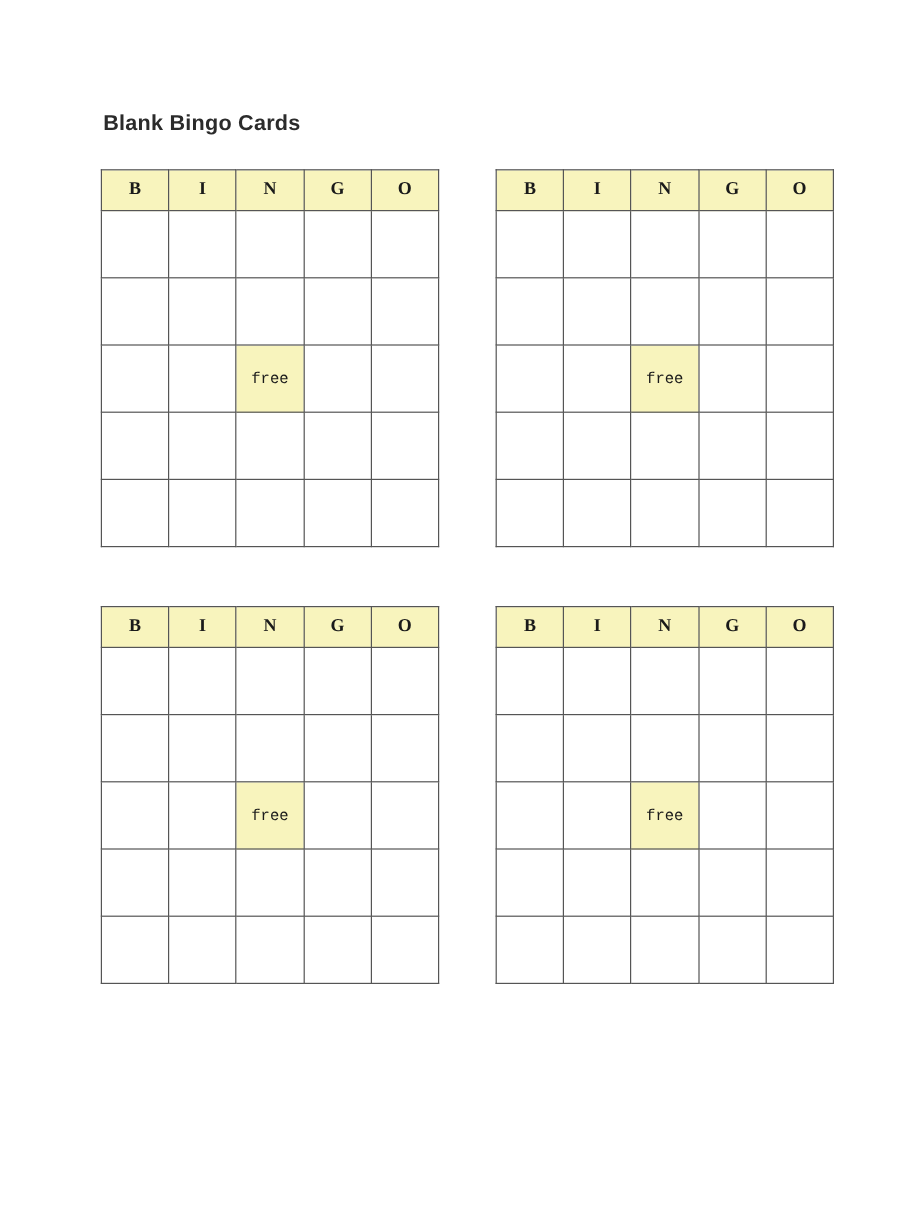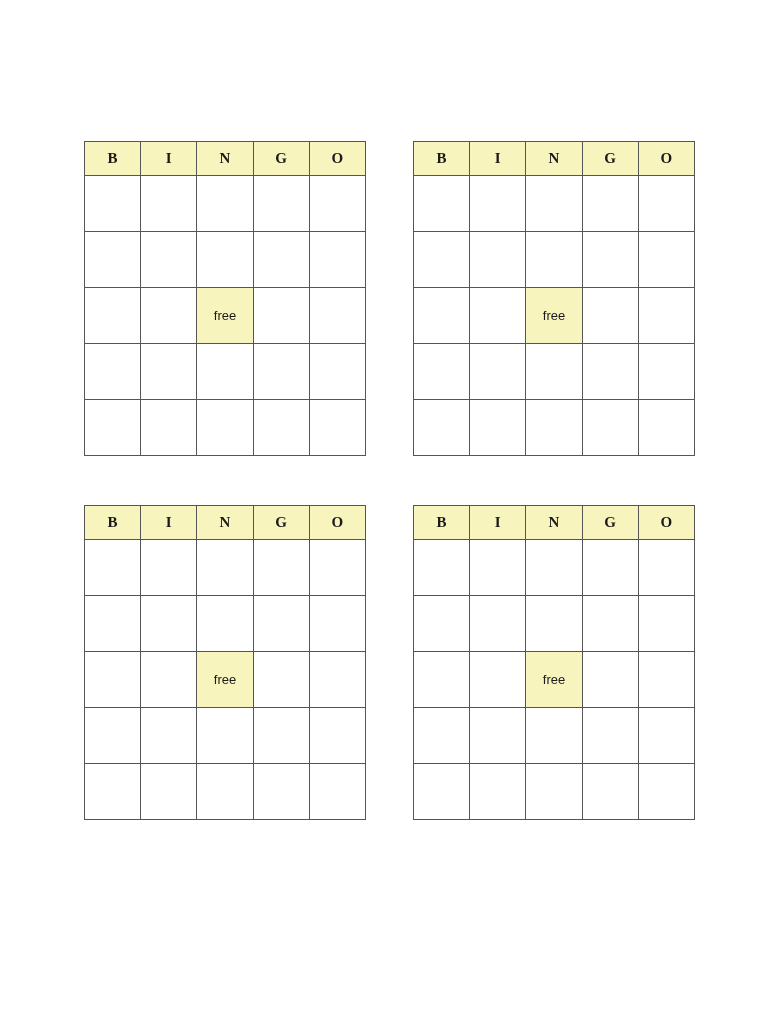--- a/index.html
+++ b/index.html
@@ -59,39 +59,40 @@
   table.bingo th {
     height: 33px;
     background: #f8f4bd;
     font-family: "Liberation Serif", serif;
     font-weight: bold;
     font-size: 15px;
     color: #1a1a1a;
   }
   table.bingo td.free {
     background: #f8f4bd;
-    font-family: Liberation Sans, sans-serif;
+    font-family: Liberation Mono, monospace;
     font-size: 13px;
     color: #1a1a1a;
   }
 
   
   .footer {
     position: absolute;
     left: 0;
     top: 940px;
     width: 768px;
     height: 60px;
   }
 </style>
 </head>
 <body>
 
 <div class="page">
 
+  <div class="page-title">Blank Bingo Cards</div>
 
   <div class="card card-1">
     <table class="bingo">
       <thead>
         <tr>
           <th>B</th>
           <th>I</th>
           <th>N</th>
           <th>G</th>
           <th>O</th>

